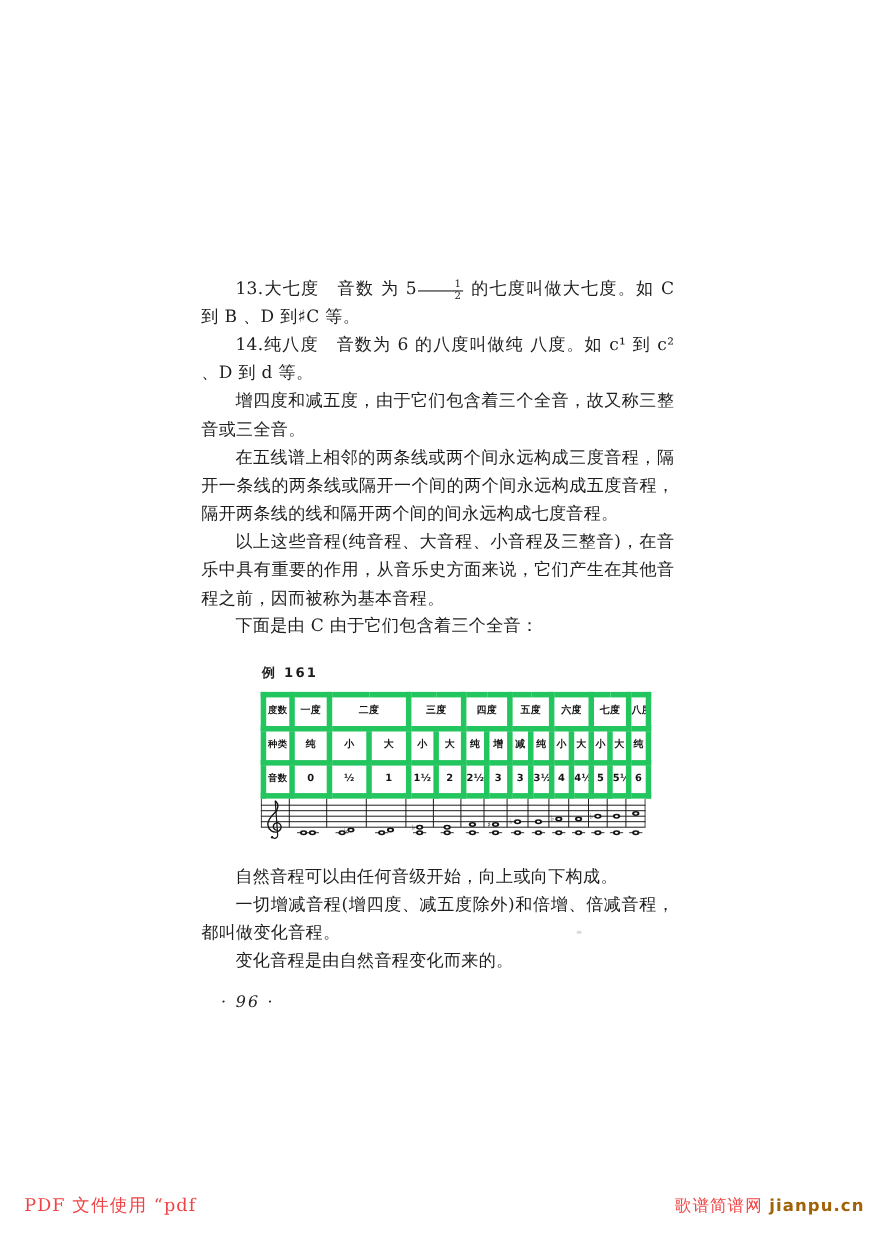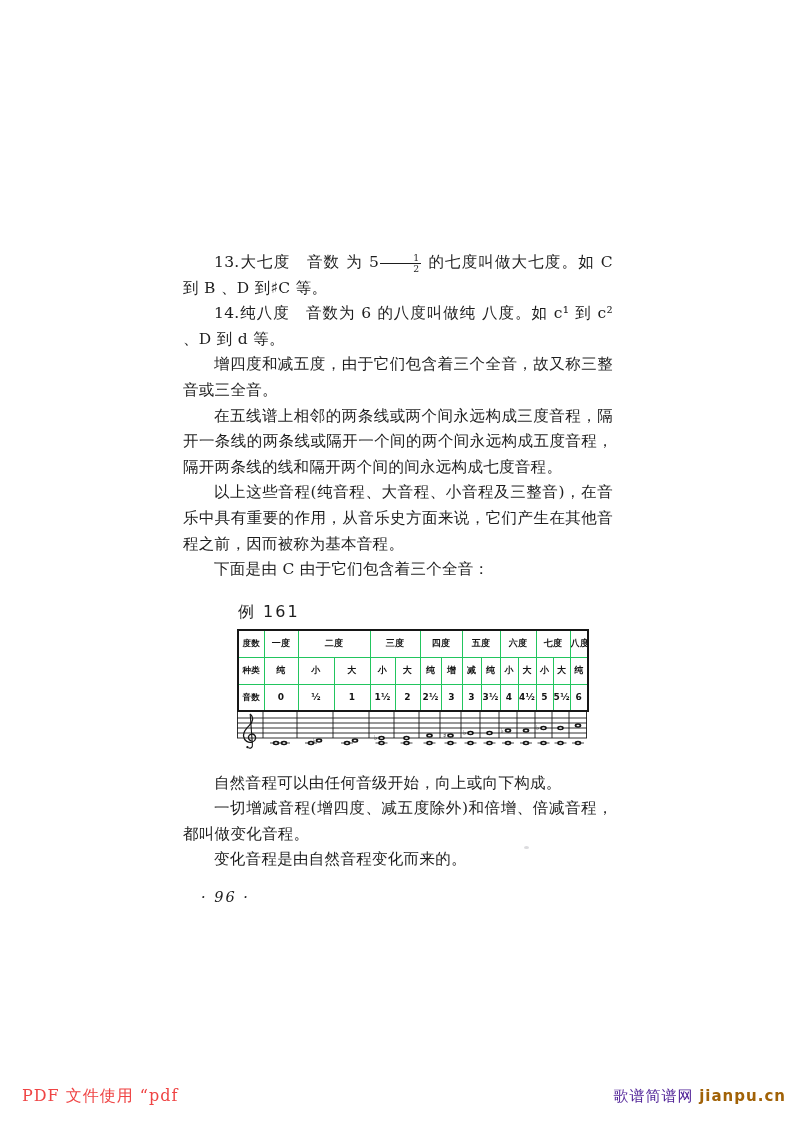--- a/index.html
+++ b/index.html
@@ -17,29 +17,29 @@
   .indent{text-indent:2em;}
   .frac{
     display:inline-block;vertical-align:-0.5em;text-align:center;
     font-size:0.60em;line-height:1.05;margin:0 1px;
   }
   .frac .num{display:block;border-bottom:1px solid #1d1d1d;padding:0 2px;}
   .frac .den{display:block;}
   .figure{margin:16px 0 10px 54px;width:352px;}
   .fig-label{
     font-family:"DejaVu Sans","Liberation Sans",sans-serif;
-    font-size:16px;font-weight:normal;letter-spacing:2px;margin:0 0 5px 1px;
+    font-size:12px;font-weight:bold;letter-spacing:2px;margin:0 0 5px 1px;
   }
   table.interval{
     border-collapse:collapse;table-layout:fixed;width:350px;
     font-family:"DejaVu Sans","Liberation Sans",sans-serif;
     border:2px solid #161616;
   }
   table.interval td{
-    border:1px solid #22c55e;text-align:center;vertical-align:middle;
+    border:5px solid #22c55e;text-align:center;vertical-align:middle;
     font-size:9px;font-weight:bold;height:15px;padding:0;
     overflow:hidden;white-space:nowrap;color:#141414;
   }
   table.interval td.rowlab{font-size:8.5px;}
   .staff-wrap{margin-top:0;}
   .page-number{
     margin:12px 0 0 18px;font-style:italic;font-size:14.5px;
     letter-spacing:2px;color:#222;
   }
   .speck{
@@ -49,21 +49,21 @@
   .footer-left{
     position:absolute;left:22px;top:1086px;
     font-family:"DejaVu Serif","Liberation Serif",serif;
     font-size:16px;color:#ef4444;letter-spacing:1px;
   }
   .footer-right{
     position:absolute;right:8px;top:1087px;
     font-family:"DejaVu Sans","Liberation Sans",sans-serif;
     font-size:15px;letter-spacing:1px;
   }
-  .site-name{color:#4c1d95;}
+  .site-name{color:#ef4444;}
   .site-url{color:#a16207;font-weight:bold;}
 </style>
 </head>
 <body>
 
 <div class="page">
 
   <div class="content">
     <p class="indent"><span>13.大七度　音数 为 5</span><span class="frac"><span class="num">1</span><span class="den">2</span></span><span> 的七度叫做大七度。如 C 到 B 、D 到♯C 等。</span></p>
     <p class="indent">14.纯八度　音数为 6 的八度叫做纯 八度。如 c¹ 到 c² 、D 到 d 等。</p>

